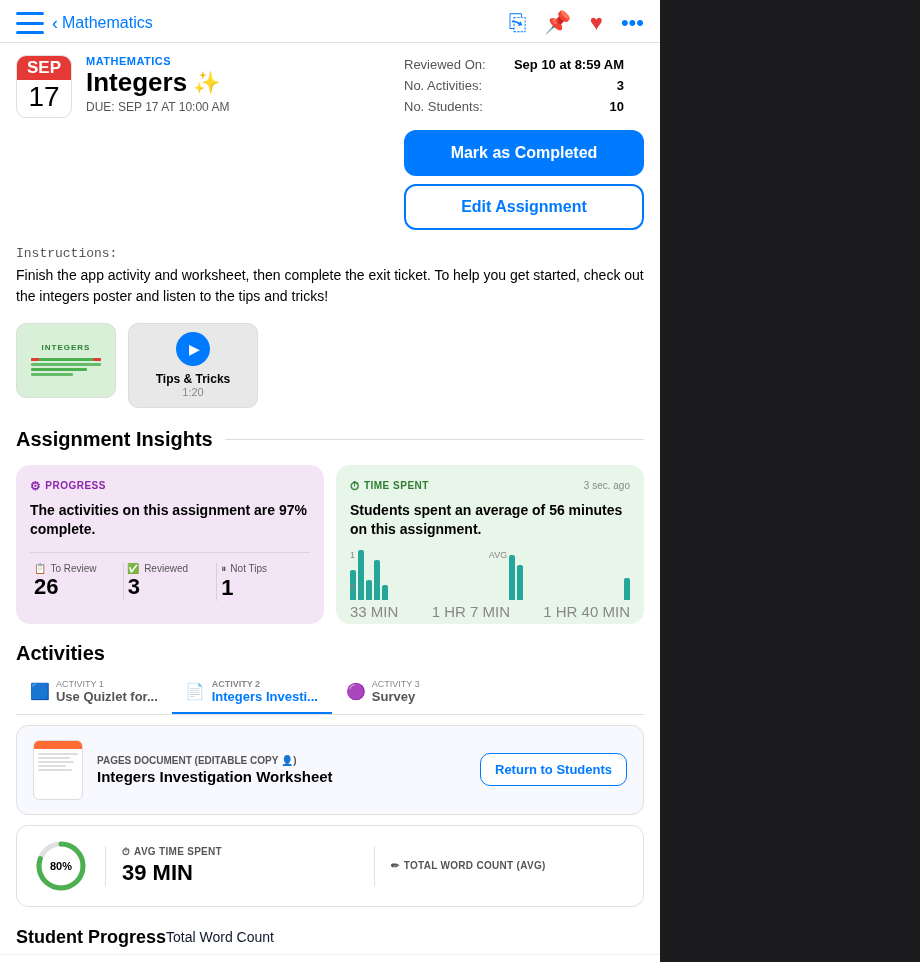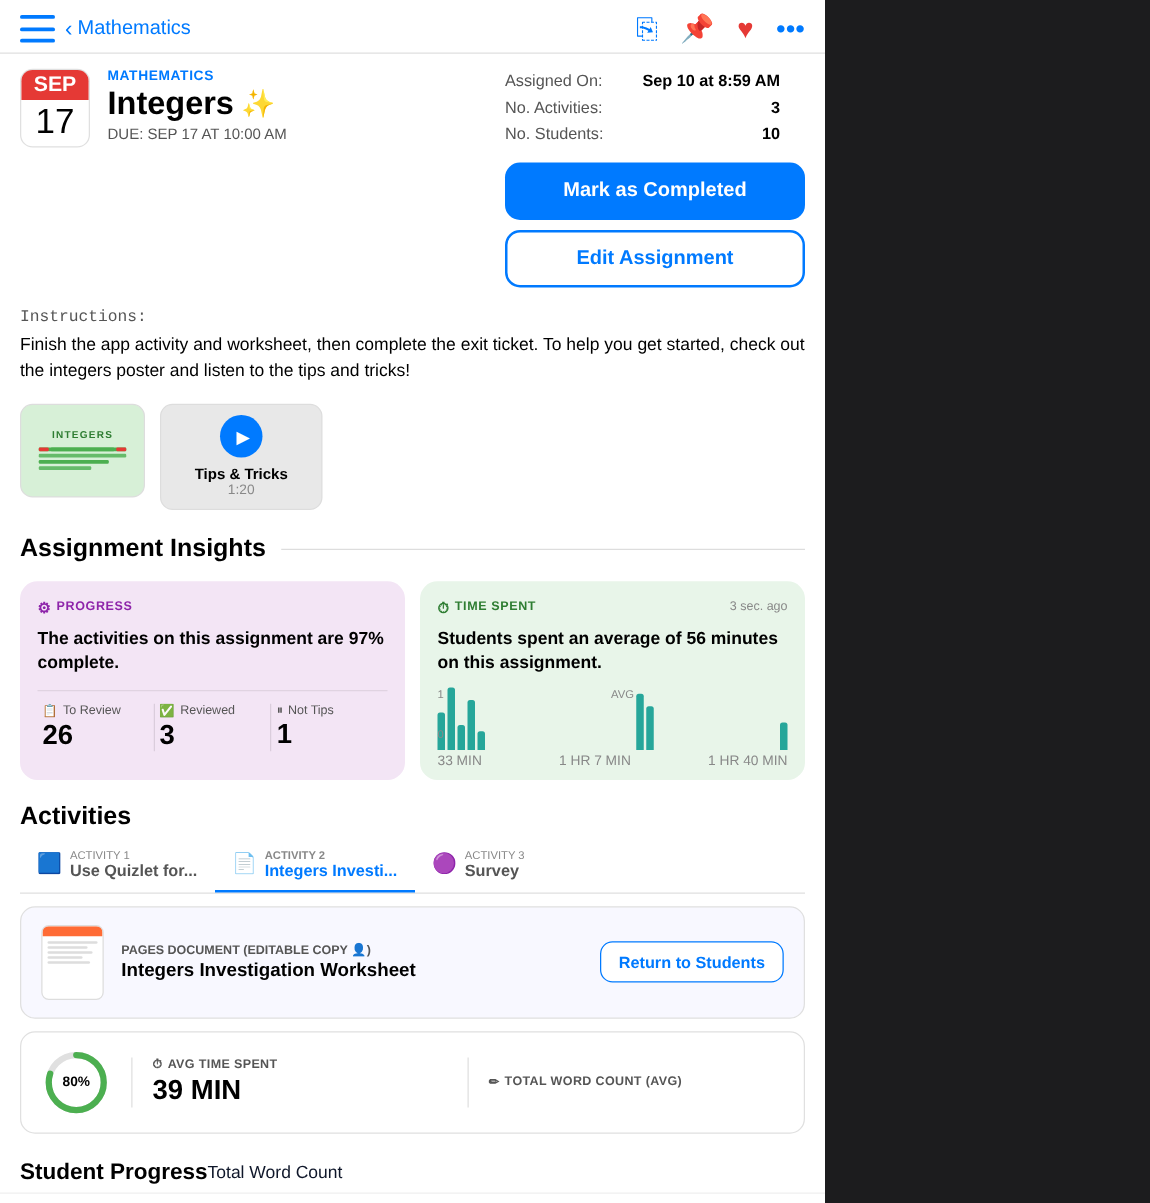--- a/index.html
+++ b/index.html
@@ -231,21 +231,21 @@
           <div class="assignment-title">
             <span>Integers</span>
             <span class="sparkle">✨</span>
           </div>
           <div class="due-date">DUE: SEP 17 AT 10:00 AM</div>
         </div>
       </div>
     </div>
     <div style="min-width:240px; display:flex; flex-direction:column; gap:6px; padding-top:2px;">
       <div class="meta-row">
-        <span>Assigned On:</span>
+        <span>Reviewed On:</span>
         <span>Sep 10 at 8:59 AM</span>
       </div>
       <div class="meta-row">
         <span>No. Activities:</span>
         <span>3</span>
       </div>
       <div class="meta-row">
         <span>No. Students:</span>
         <span>10</span>
       </div>
@@ -342,21 +342,21 @@
           <span style="background:#26a69a;border-radius:2px 2px 0 0;width:6px;height:20px;"></span>
           <span style="background:#26a69a;border-radius:2px 2px 0 0;width:6px;height:40px;"></span>
           <span style="background:#26a69a;border-radius:2px 2px 0 0;width:6px;height:15px;"></span>
           <span style="flex:1;"></span>
           <span style="font-size:9px;color:#888;align-self:flex-start;margin-bottom:2px;">AVG</span>
           <span style="background:#26a69a;border-radius:2px 2px 0 0;width:6px;height:45px;"></span>
           <span style="background:#26a69a;border-radius:2px 2px 0 0;width:6px;height:35px;"></span>
           <span style="flex:1;"></span>
           <span style="background:#26a69a;border-radius:2px 2px 0 0;width:6px;height:22px;"></span>
         </div>
-        <div style="display:flex;justify-content:space-between;font-size:11px;color:#888;margin-top:3px;">
+        <div style="display:flex;justify-content:space-between;font-size:15px;color:#888;margin-top:3px;">
           <span>33 MIN</span>
           <span>1 HR 7 MIN</span>
           <span>1 HR 40 MIN</span>
         </div>
         <div style="position:absolute;top:0;left:0;right:0;display:flex;justify-content:space-between;font-size:9px;color:#888;padding-right:4px;">
           <span>1</span>
         </div>
         <div style="position:absolute;bottom:18px;left:0;right:0;display:flex;font-size:9px;color:#888;">
           <span>0</span>
         </div>

